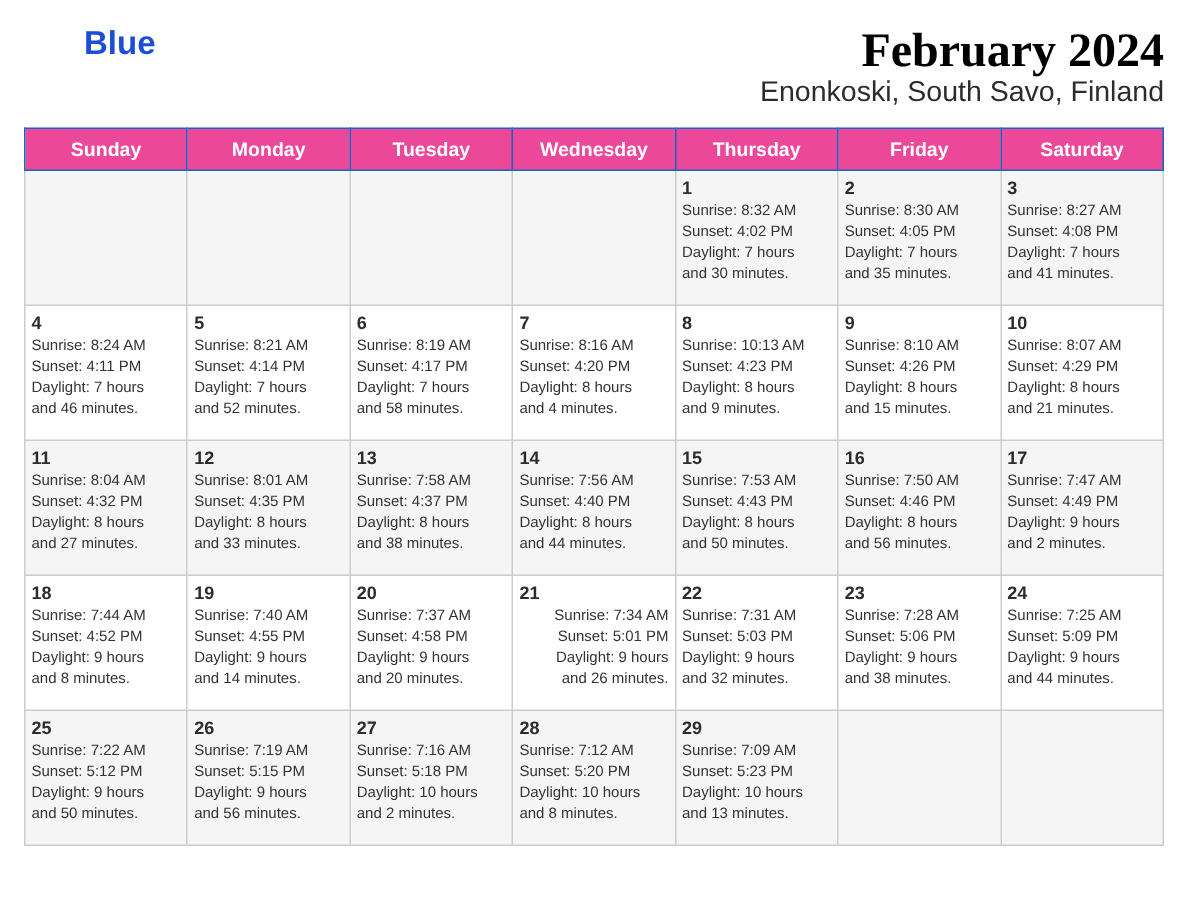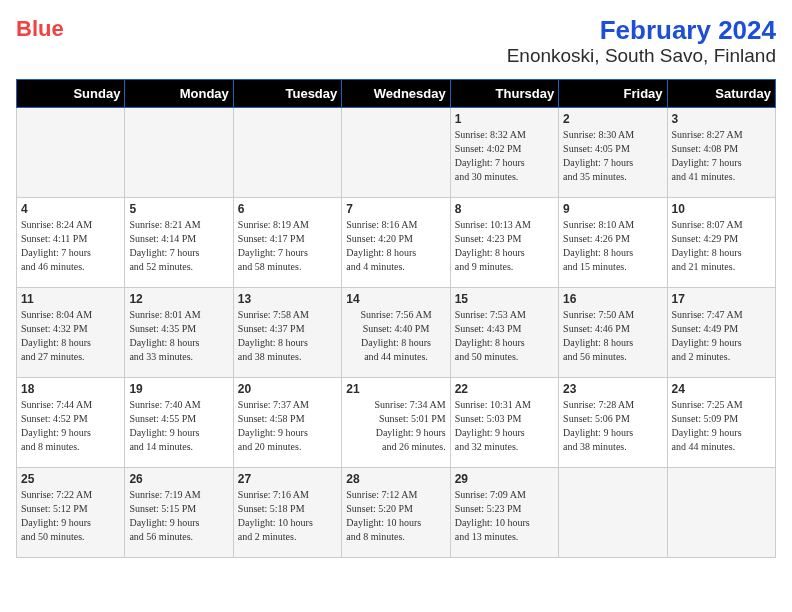--- a/index.html
+++ b/index.html
@@ -18,39 +18,40 @@
     }
     .logo {
       display: flex;
       flex-direction: column;
       align-items: flex-start;
     }
     .title-section {
       text-align: right;
     }
     .month-title {
-      font-size: 26px;
+      font-size: 32px;
       font-weight: bold;
-      color: #1d4ed8;
+      color: #000000;
       line-height: 1.1;
+      font-family: Liberation Serif, serif;
     }
     .location-subtitle {
       font-size: 19px;
       color: #2c2c2c;
     }
     table {
       width: 100%;
       border-collapse: collapse;
       font-size: 11px;
     }
     thead tr th {
-      background-color: #000000;
+      background-color: #ec4899;
       color: #fff;
       padding: 6px 4px;
-      text-align: right;
+      text-align: center;
       font-size: 13px;
       font-weight: bold;
       border: 1px solid #1565c0;
     }
     tbody tr td {
       border: 1px solid #ccc;
       vertical-align: top;
       padding: 4px;
       width: calc(100% / 7);
       min-height: 80px;
@@ -66,35 +67,34 @@
       font-weight: bold;
       font-size: 12px;
       color: #2c2c2c;
       display: block;
       margin-bottom: 2px;
     }
     .day-info {
       font-size: 10px;
       color: #333;
       line-height: 1.4;
-      font-family: Liberation Serif, serif;
     }
     .logo-wrapper {
       display: flex;
       align-items: center;
       gap: 2px;
     }
   </style>
 </head>
 <body>
 
 <div class="header-section">
   <div class="logo">
     <div>
-      <span style="font-size:22px;font-weight:bold;color:#ef4444;">Blue</span>
+      <span style="font-size:22px;font-weight:bold;color:#1d4ed8;margin-left:40px;">Blue</span>
     </div>
   </div>
   <div class="title-section">
     <div class="month-title">February 2024</div>
     <div class="location-subtitle">Enonkoski, South Savo, Finland</div>
   </div>
 </div>
 
 <table>
   <thead>
@@ -204,21 +204,21 @@
         </td>
         <td>
           <span class="day-number">13</span>
           <div class="day-info" style="white-space: pre-line;">Sunrise: 7:58 AM
 Sunset: 4:37 PM
 Daylight: 8 hours
 and 38 minutes.</div>
         </td>
         <td>
           <span class="day-number">14</span>
-          <div class="day-info" style="white-space: pre-line; text-align: center;">Sunrise: 7:56 AM
+          <div class="day-info" style="white-space: pre-line;">Sunrise: 7:56 AM
 Sunset: 4:40 PM
 Daylight: 8 hours
 and 44 minutes.</div>
         </td>
         <td>
           <span class="day-number">15</span>
           <div class="day-info" style="white-space: pre-line;">Sunrise: 7:53 AM
 Sunset: 4:43 PM
 Daylight: 8 hours
 and 50 minutes.</div>
@@ -262,21 +262,21 @@
         </td>
         <td>
           <span class="day-number">21</span>
           <div class="day-info" style="white-space: pre-line; text-align: right;">Sunrise: 7:34 AM
 Sunset: 5:01 PM
 Daylight: 9 hours
 and 26 minutes.</div>
         </td>
         <td>
           <span class="day-number">22</span>
-          <div class="day-info" style="white-space: pre-line;">Sunrise: 10:31 AM
+          <div class="day-info" style="white-space: pre-line;">Sunrise: 7:31 AM
 Sunset: 5:03 PM
 Daylight: 9 hours
 and 32 minutes.</div>
         </td>
         <td>
           <span class="day-number">23</span>
           <div class="day-info" style="white-space: pre-line;">Sunrise: 7:28 AM
 Sunset: 5:06 PM
 Daylight: 9 hours
 and 38 minutes.</div>

